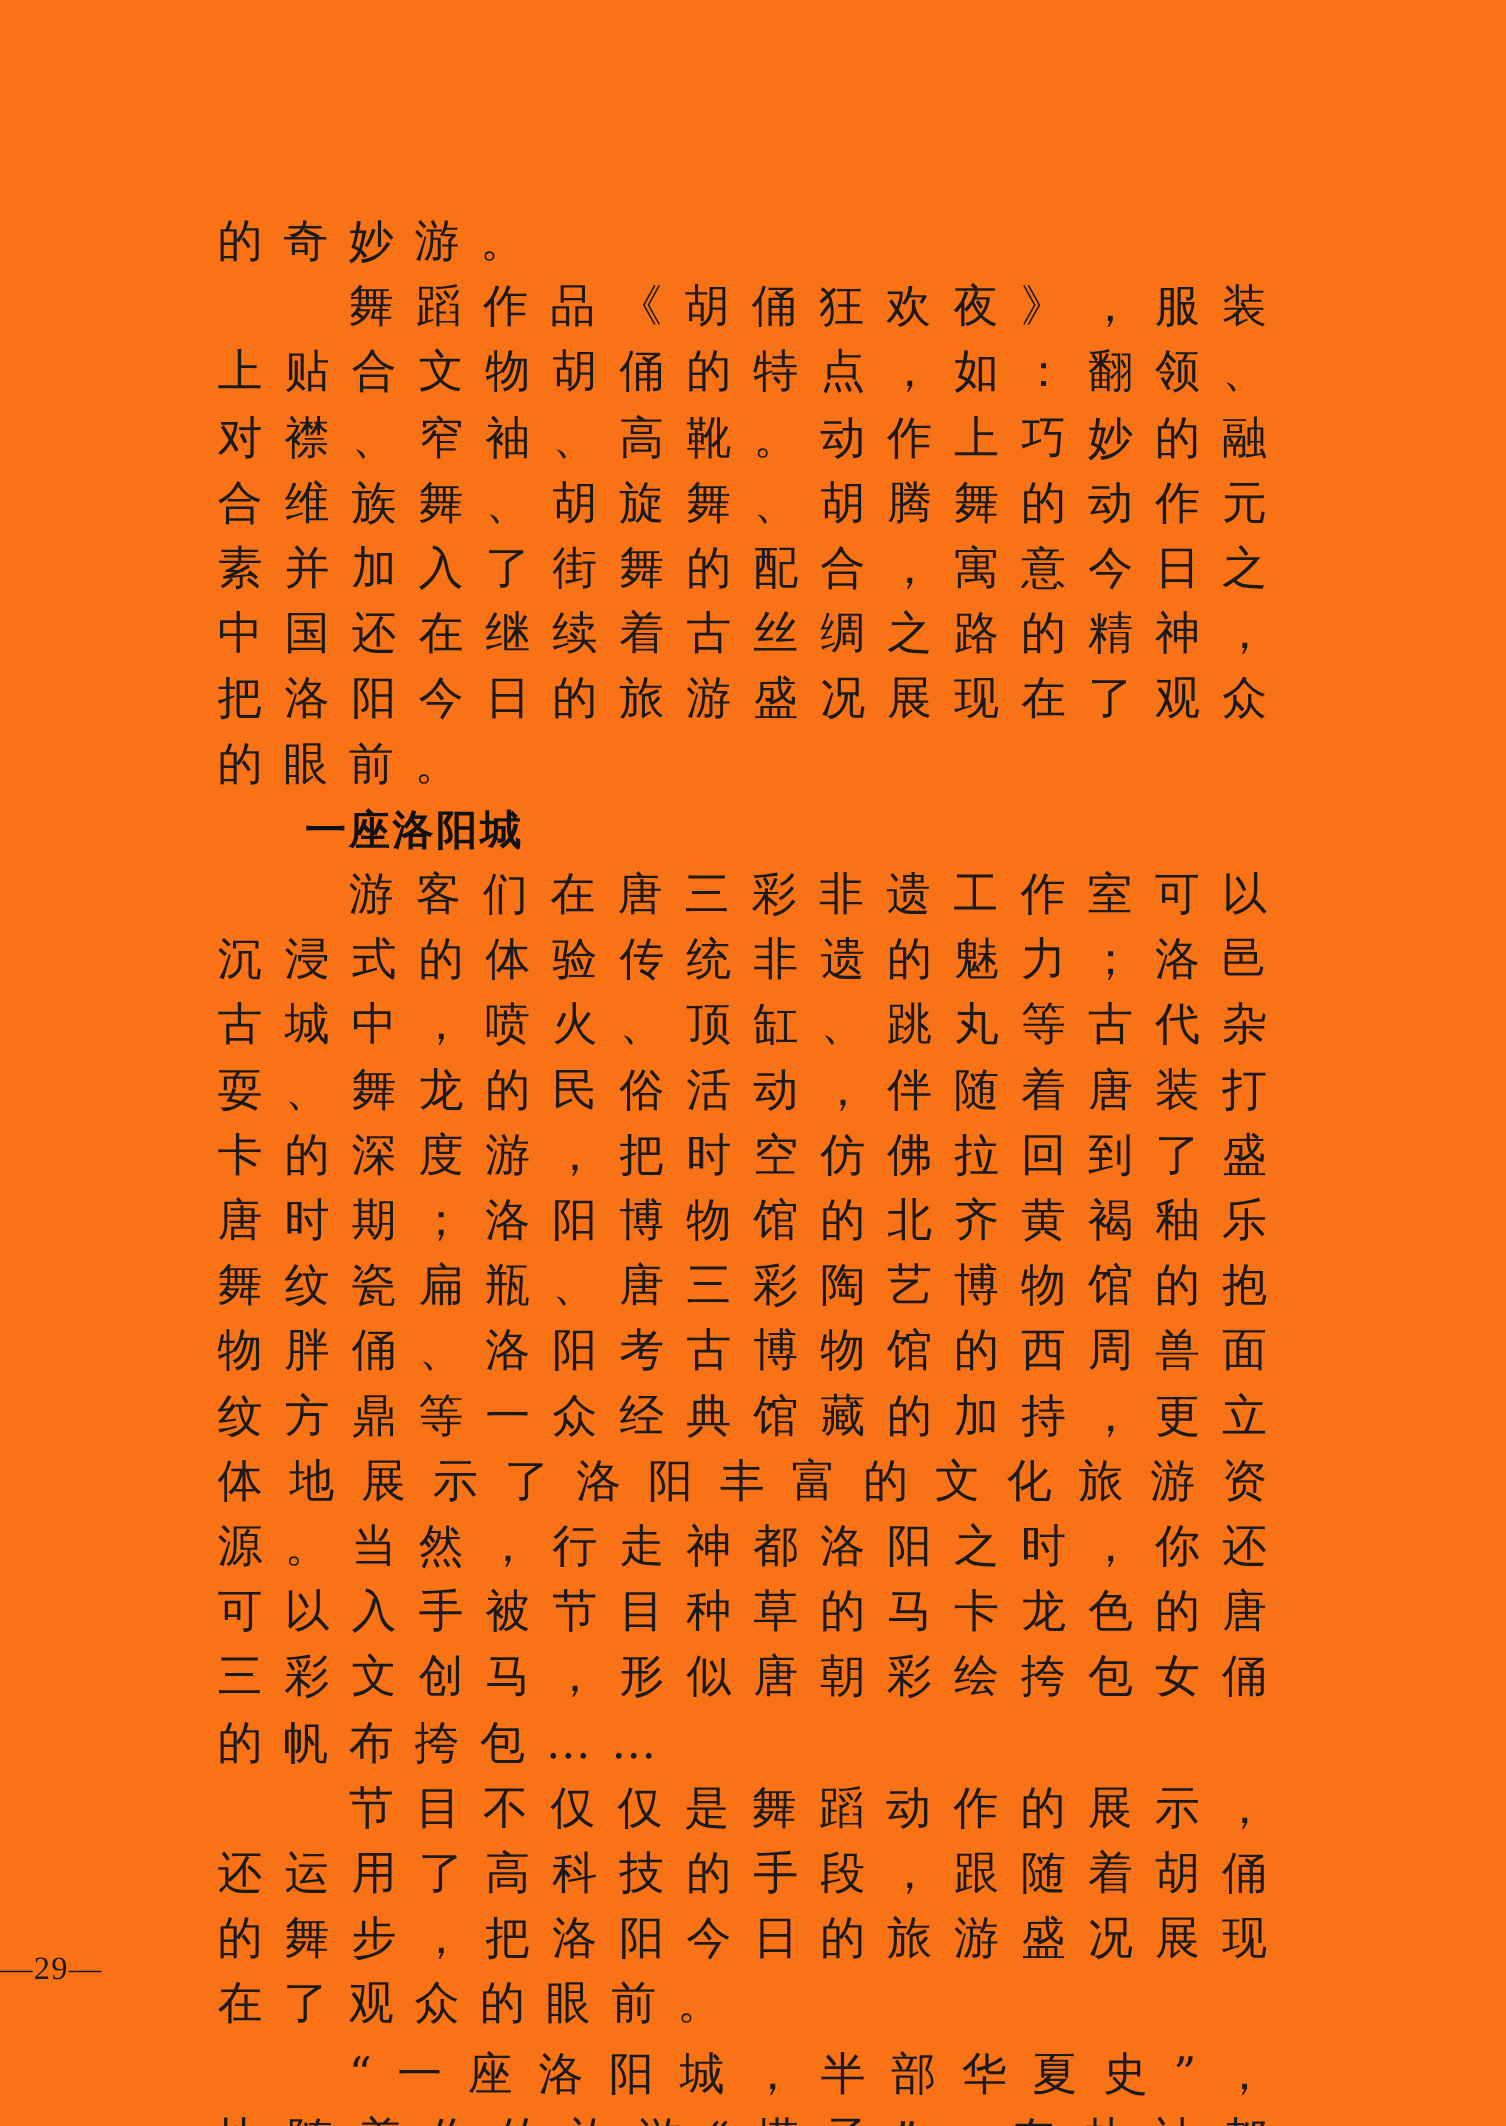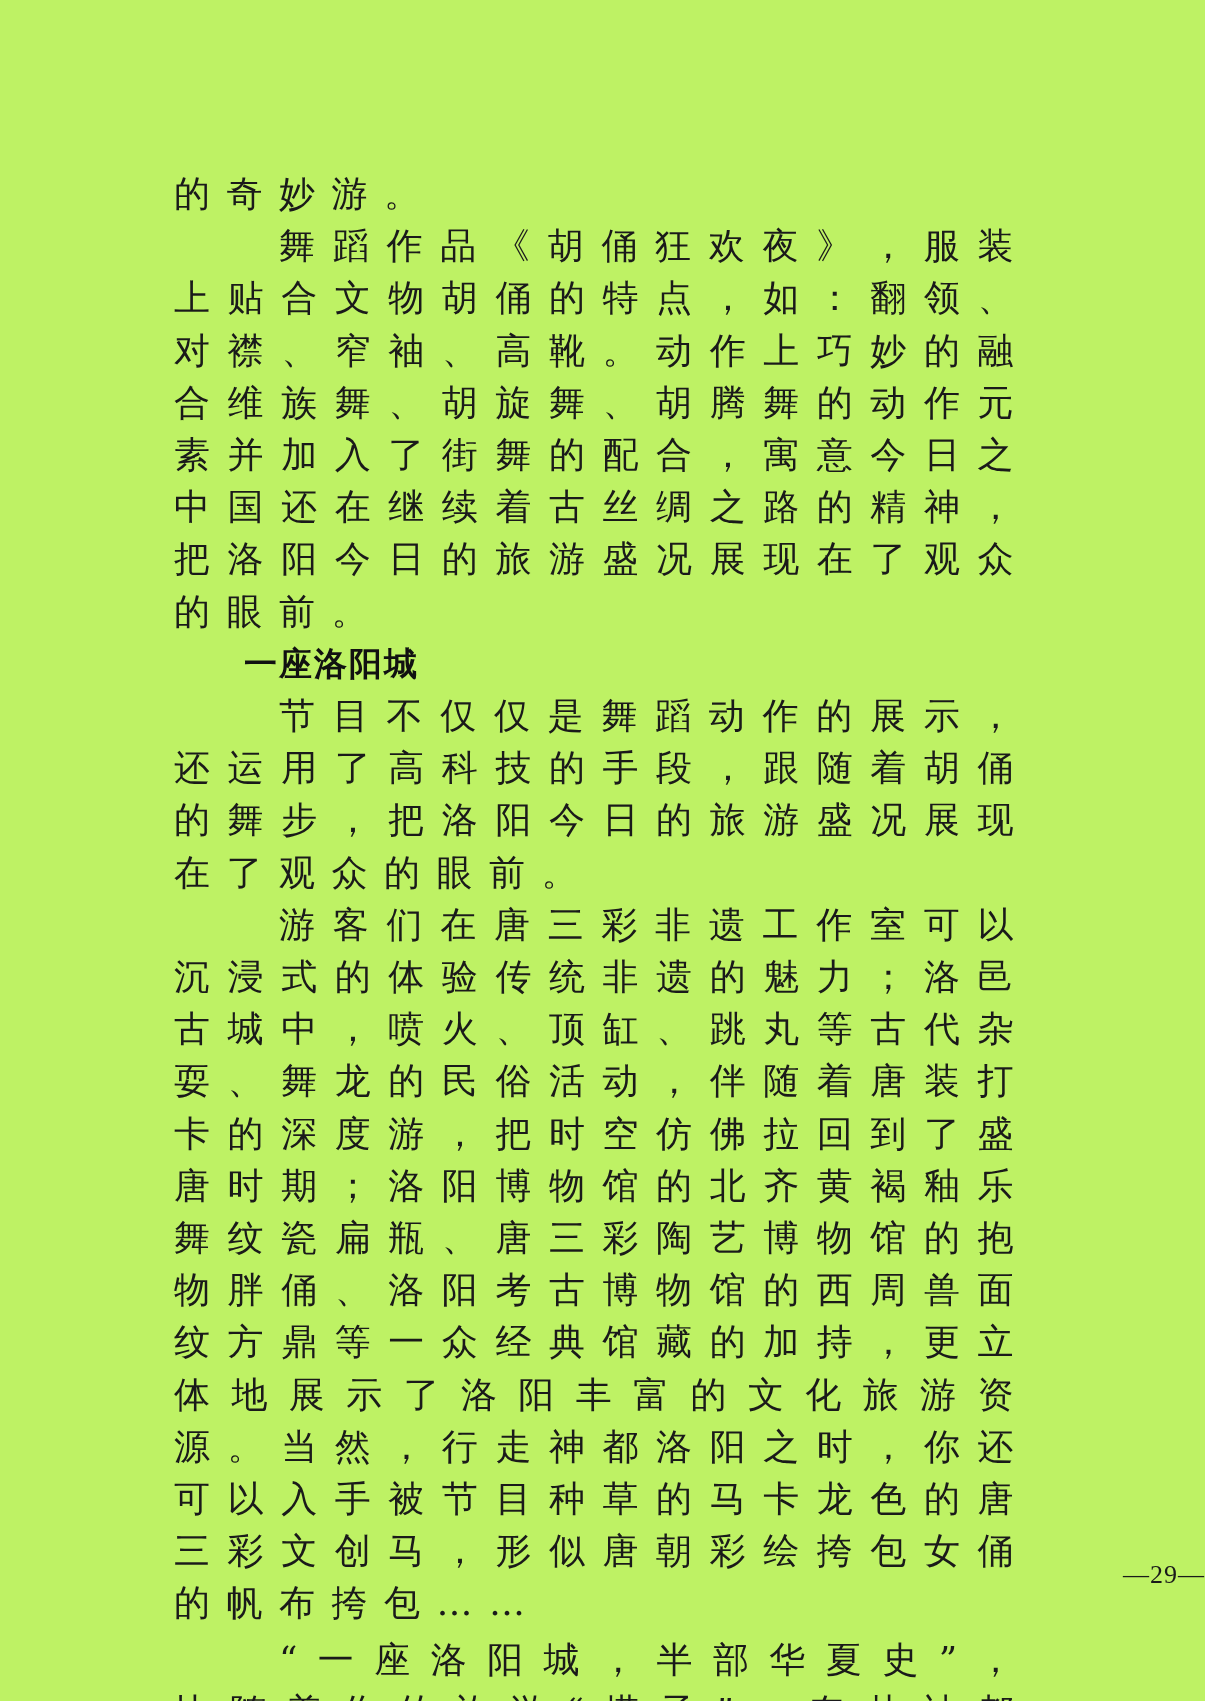--- a/index.html
+++ b/index.html
@@ -1,17 +1,17 @@
 <!DOCTYPE html>
 <html><head>
 <meta charset="utf-8">
 <style>
   html, body { margin: 0; padding: 0; background: #ffffff; }
   body { width: 1205px; height: 1701px; position: relative; overflow: hidden; }
-  .page { position: absolute; left: 0; top: 0; width: 1205px; height: 1701px; background: #bef264; }
+  .page { position: absolute; left: 0; top: 0; width: 1205px; height: 1701px; background: #f97316; }
   .text-block {
     position: absolute;
     left: 174px;
     top: 168px;
     width: 856px;
     font-family: "DejaVu Serif", "Liberation Serif", serif;
     font-size: 36px;
     line-height: 52.2px;
     color: #1a1a1a;
     letter-spacing: 16.5px;
@@ -29,33 +29,33 @@
     line-height: 52.2px;
     letter-spacing: 2px;
     text-indent: 70px;
     color: #111;
   }
   .text-block p.last-para { margin-top: 4px; }
   .page-number {
     position: absolute;
     left: 0; width: 1205px;
     top: 1560px;
-    text-align: right;
+    text-align: left;
     font-family: "Liberation Serif", "DejaVu Serif", serif;
     font-size: 26px;
     color: #1a1a1a;
     letter-spacing: 1px;
   }
 </style>
 </head>
 <body>
 
 <div class="page">
   <div class="text-block">
     <p>的奇妙游。</p>
     <p class="indent">舞蹈作品《胡俑狂欢夜》，服装上贴合文物胡俑的特点，如：翻领、对襟、窄袖、高靴。动作上巧妙的融合维族舞、胡旋舞、胡腾舞的动作元素并加入了街舞的配合，寓意今日之中国还在继续着古丝绸之路的精神，把洛阳今日的旅游盛况展现在了观众的眼前。</p>
     <h2>一座洛阳城</h2>
+    <p class="indent">游客们在唐三彩非遗工作室可以沉浸式的体验传统非遗的魅力；洛邑古城中，喷火、顶缸、跳丸等古代杂耍、舞龙的民俗活动，伴随着唐装打卡的深度游，把时空仿佛拉回到了盛唐时期；洛阳博物馆的北齐黄褐釉乐舞纹瓷扁瓶、唐三彩陶艺博物馆的抱物胖俑、洛阳考古博物馆的西周兽面纹方鼎等一众经典馆藏的加持，更立体地展示了洛阳丰富的文化旅游资源。当然，行走神都洛阳之时，你还可以入手被节目种草的马卡龙色的唐三彩文创马，形似唐朝彩绘挎包女俑的帆布挎包……</p>
     <p class="indent">节目不仅仅是舞蹈动作的展示，还运用了高科技的手段，跟随着胡俑的舞步，把洛阳今日的旅游盛况展现在了观众的眼前。</p>
-    <p class="indent">游客们在唐三彩非遗工作室可以沉浸式的体验传统非遗的魅力；洛邑古城中，喷火、顶缸、跳丸等古代杂耍、舞龙的民俗活动，伴随着唐装打卡的深度游，把时空仿佛拉回到了盛唐时期；洛阳博物馆的北齐黄褐釉乐舞纹瓷扁瓶、唐三彩陶艺博物馆的抱物胖俑、洛阳考古博物馆的西周兽面纹方鼎等一众经典馆藏的加持，更立体地展示了洛阳丰富的文化旅游资源。当然，行走神都洛阳之时，你还可以入手被节目种草的马卡龙色的唐三彩文创马，形似唐朝彩绘挎包女俑的帆布挎包……</p>
     <p class="indent last-para">“一座洛阳城，半部华夏史”，快随着你的旅游“搭子”，奔赴神都洛阳，体会这份浓厚与时尚。</p>
   </div>
   <div class="page-number">—29—</div>
 </div>
 
 </body></html>

